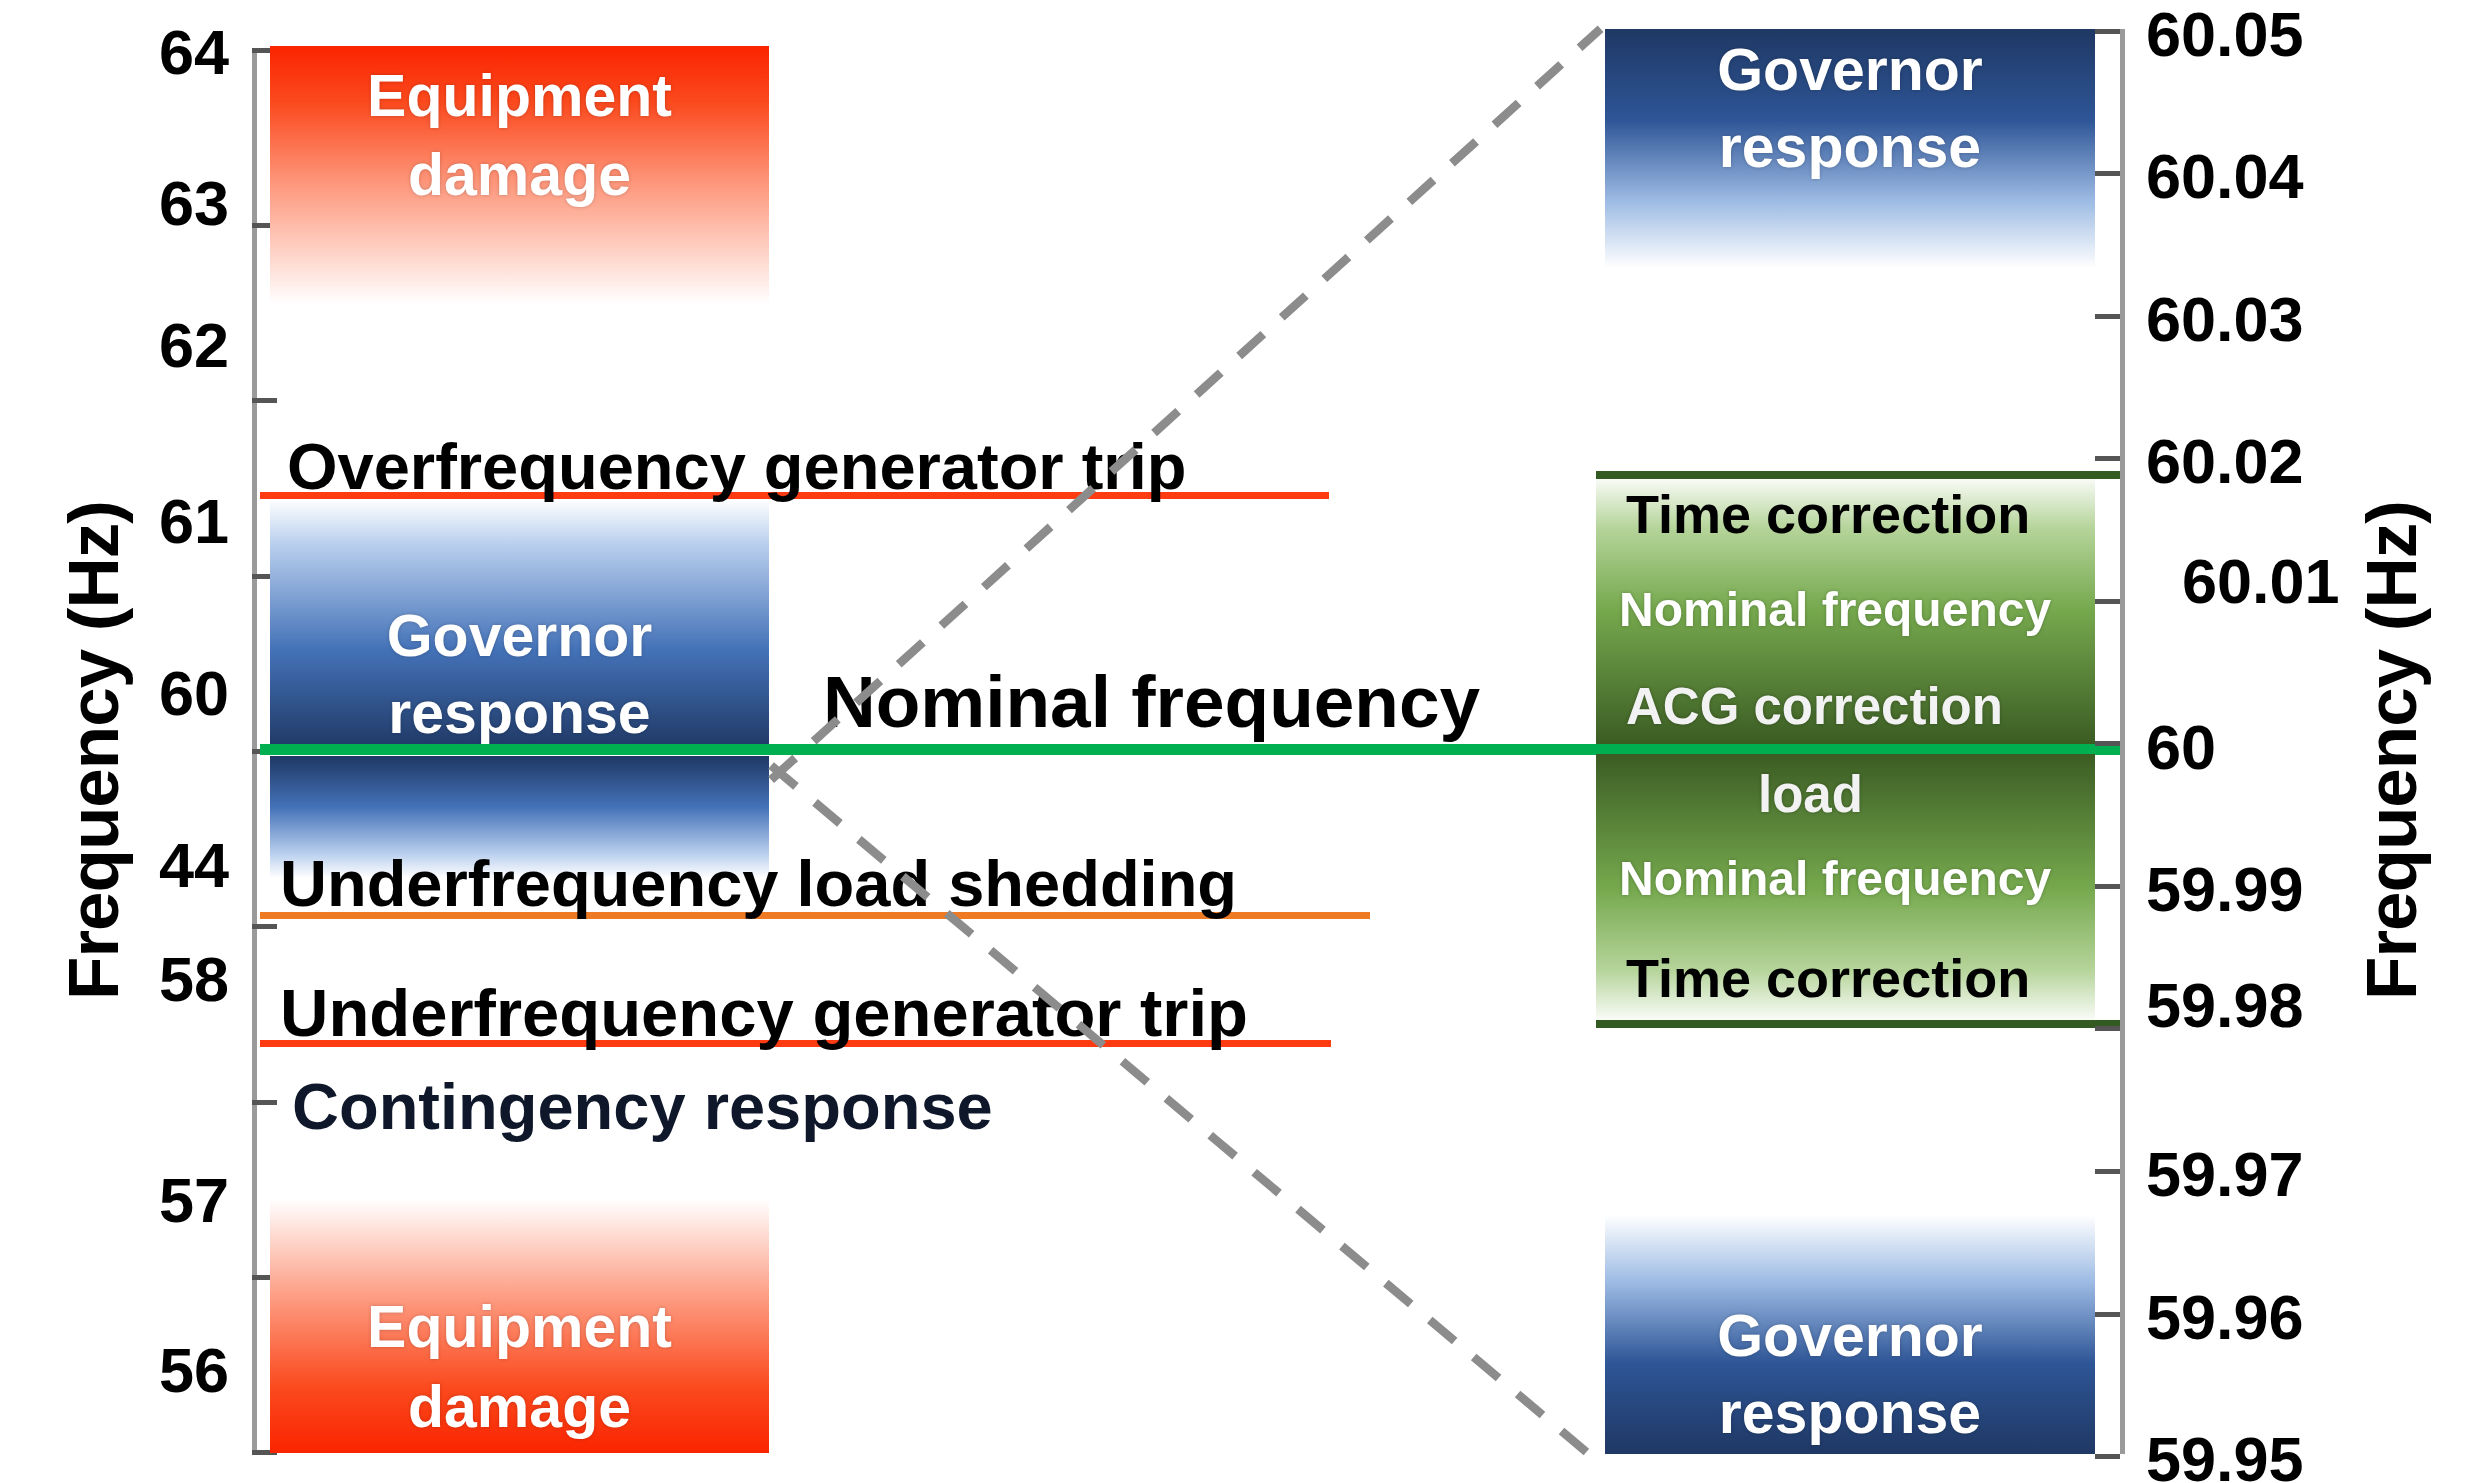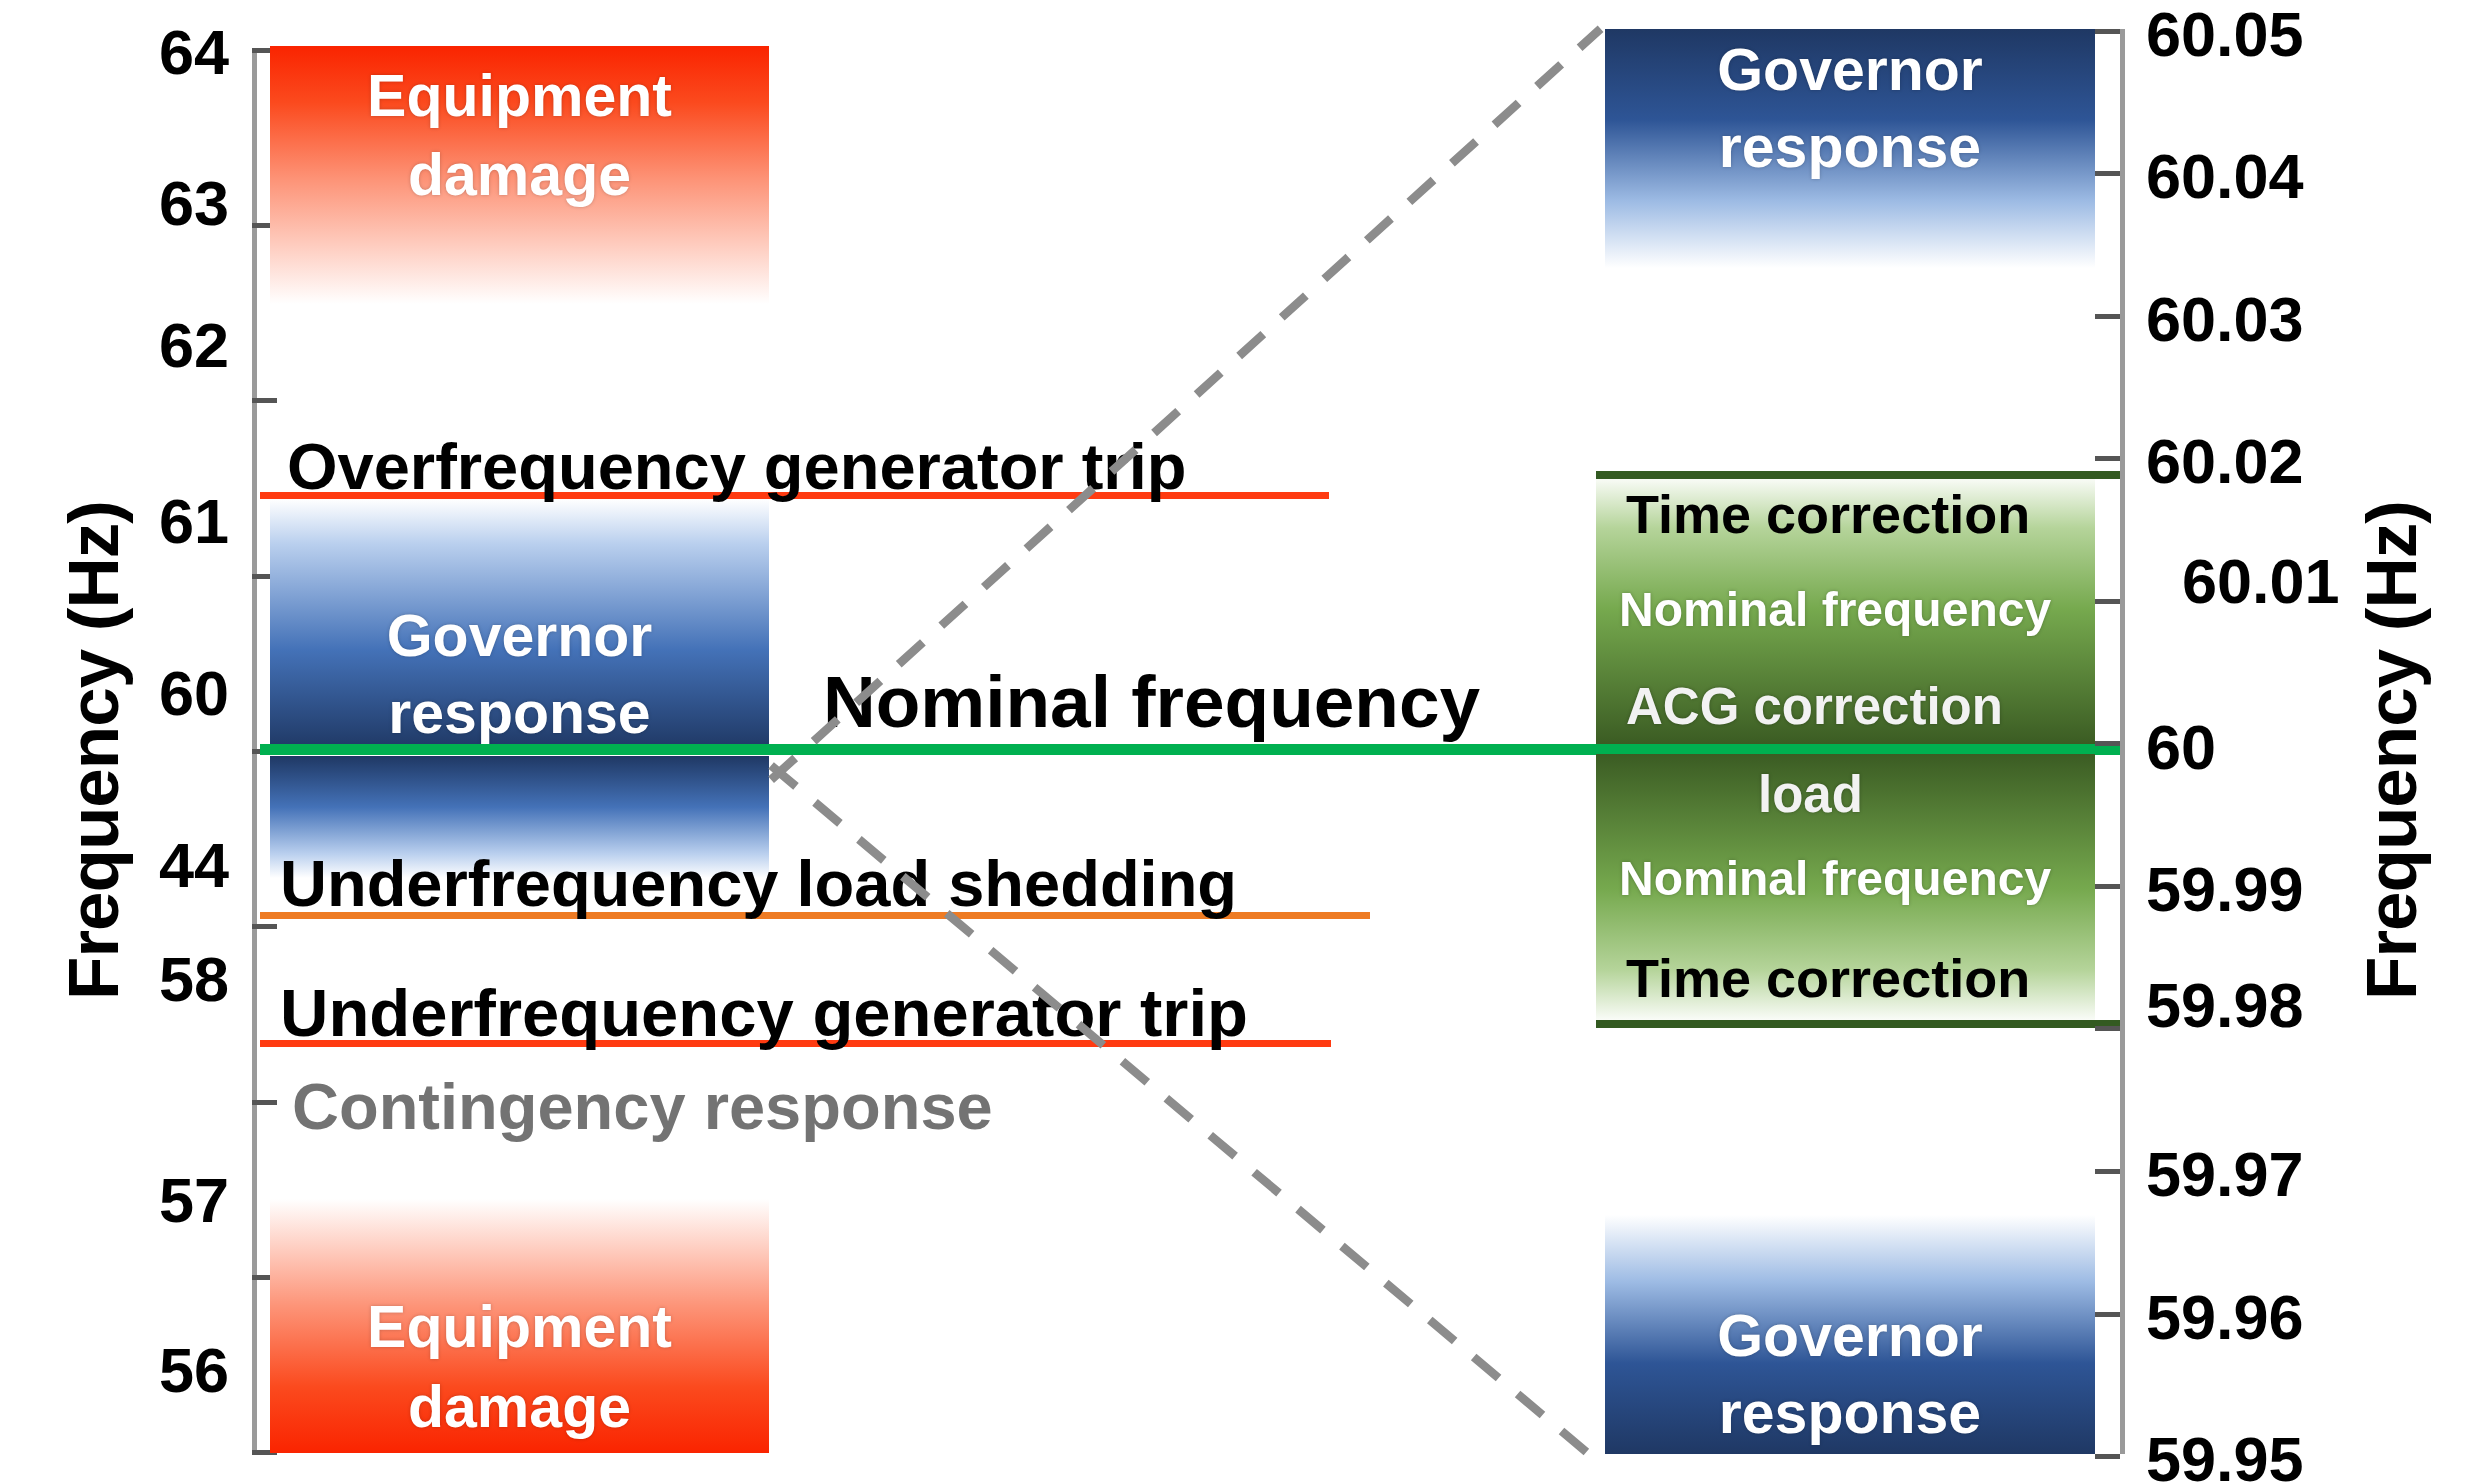--- a/index.html
+++ b/index.html
@@ -45,21 +45,21 @@
 
   
   .hline{position:absolute; height:6.7px;}
   .hline.green{background:#00b050; height:10.5px;}
   .hline.red{background:#ff3b11;}
   .hline.orange{background:#ee7b23;}
   .hline.darkgreen{background:#335a21; height:7.7px;}
 
   
   .lbl{position:absolute; font-weight:700; color:#000; white-space:nowrap;}
-  .lbl.red{color:#737373;}
+  .lbl.red{color:#0f172a;}
 
   
   #connectors{position:absolute; left:0; top:0; width:2475px; height:1484px;
               pointer-events:none;}
 </style>
 </head>
 <body>
 
 <div class="axis-title" id="left-axis-title">Frequency (Hz)</div>
 

